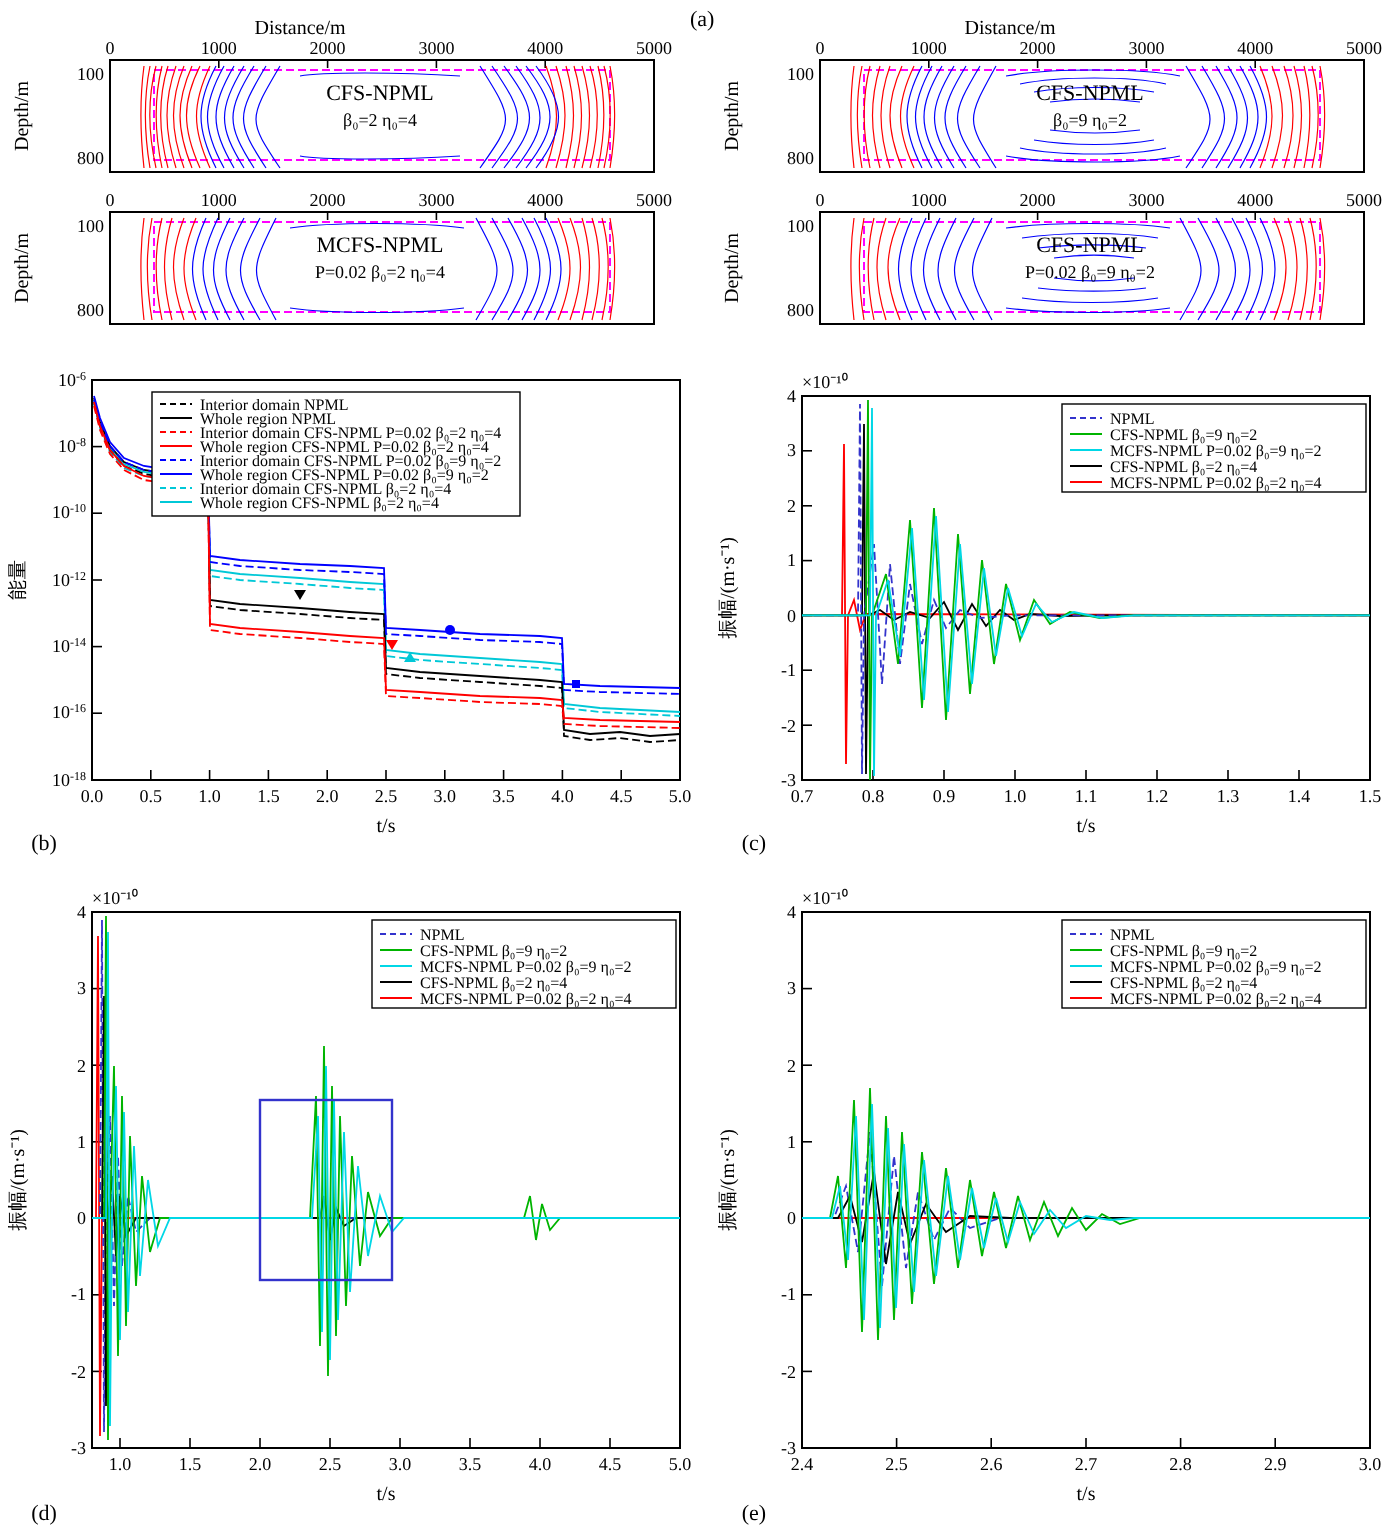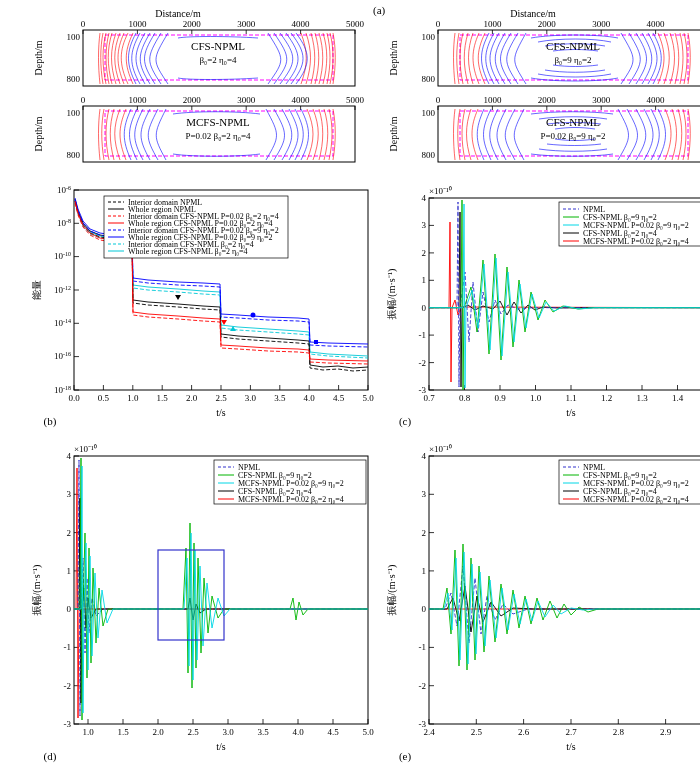--- a/index.html
+++ b/index.html
@@ -1,17 +1,17 @@
 <!DOCTYPE html>
 <html><head>
 <meta charset="utf-8">
 <style>
   html,body{margin:0;padding:0;background:#fff;}
   body{width:700px;height:770px;font-family:"Liberation Serif",serif;color:#000;position:relative;overflow:hidden;}
-  .panel{position:absolute;margin-left:28px;}
+  .panel{position:absolute;}
   svg{display:block;}
   text{font-family:"Liberation Serif",serif;}
   .lbl{font-size:9px;}
   .axlbl{font-size:10px;}
   .ttl{font-size:11px;}
   .legbox{font-size:8px;}
 </style>
 </head>
 <body>
 

